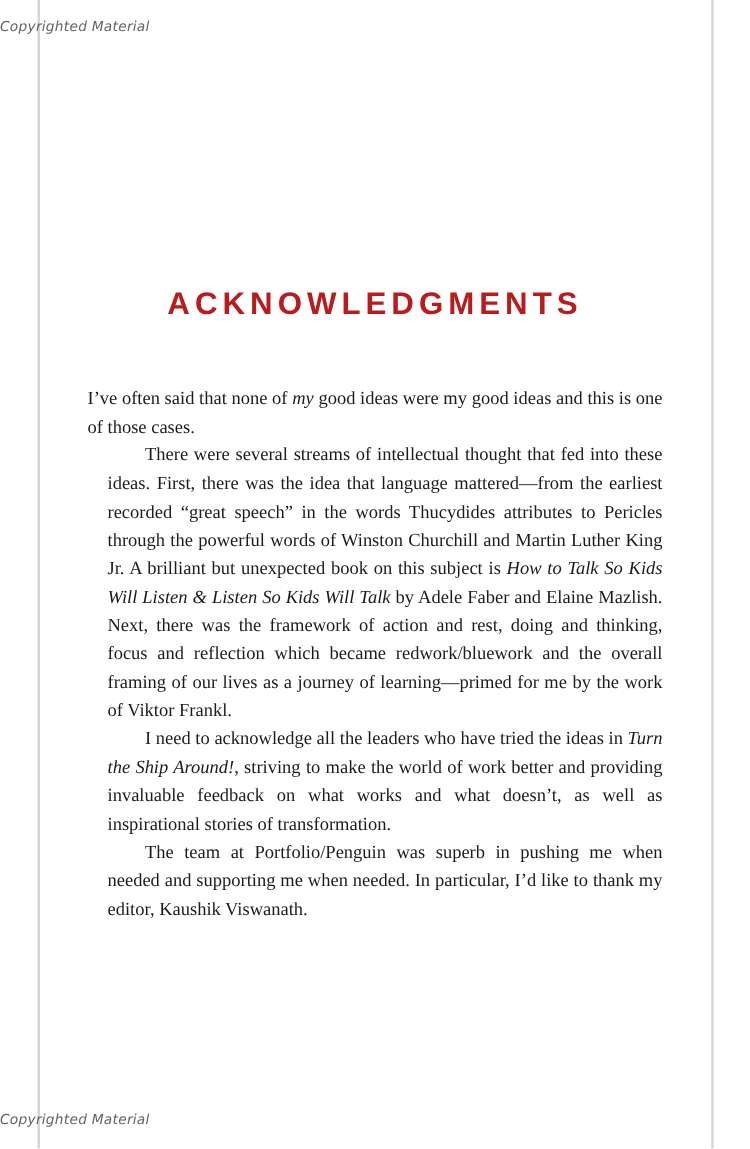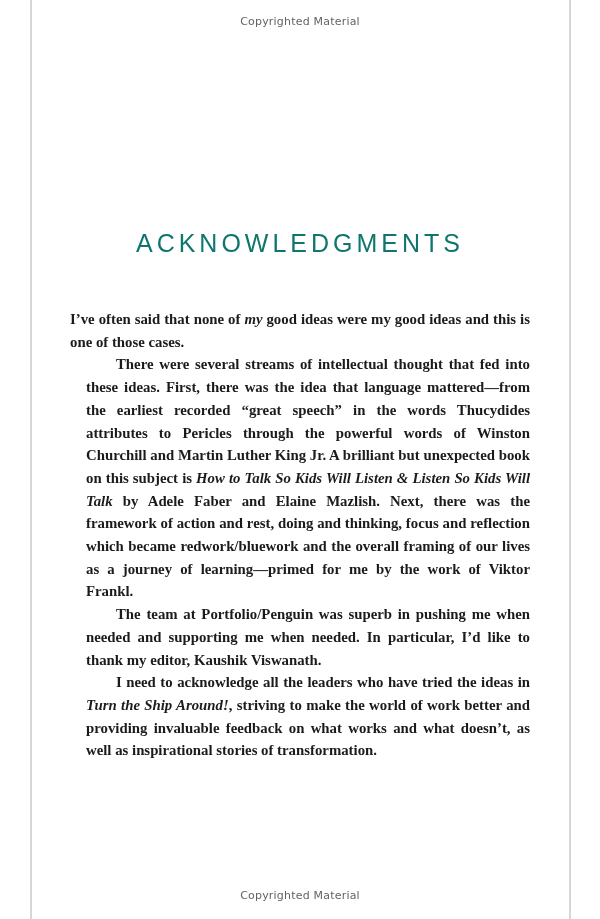--- a/index.html
+++ b/index.html
@@ -21,54 +21,53 @@
     bottom: 0;
     width: 2px;
     background: #d6d6d6;
   }
   .edge-left  { left: 30px; }
   .edge-right { right: 29px; }
   .copyright {
     position: absolute;
     left: 0;
     right: 0;
-    text-align: center;
     font-family: "DejaVu Sans", sans-serif;
     font-size: 11px;
     color: #636363;
     letter-spacing: 0.2px;
+    font-style: italic;
   }
   .copyright-top    { top: 15px; }
   .copyright-bottom { bottom: 17px; }
   .heading {
     position: absolute;
     top: 229px;
     left: 0;
     right: 0;
     margin: 0;
     text-align: center;
     font-family: "Liberation Sans", sans-serif;
-    font-weight: 400;
+    font-weight: 700;
     font-size: 25px;
     letter-spacing: 4px;
-    color: #0f766e;
+    color: #b91c1c;
   }
   .body-text {
     position: absolute;
     top: 308px;
     left: 70px;
     width: 460px;
     font-size: 14.8px;
     line-height: 22.7px;
     color: #1b1b1b;
     text-align: justify;
   }
   .body-text p {
     margin: 0;
-    font-weight: bold;
   }
   .body-text p.indent {
     text-indent: 30px;
     margin-left: 16px;
   }
   .body-text p.justify-last {
     text-align-last: justify;
   }
   .body-text em {
     font-style: italic;
@@ -82,19 +81,19 @@
   <div class="edge edge-left"></div>
   <div class="edge edge-right"></div>
 
   <div class="copyright copyright-top">Copyrighted Material</div>
 
   <h1 class="heading">ACKNOWLEDGMENTS</h1>
 
   <div class="body-text" id="body-text">
       <p><span>I’ve often said that none of </span><em>my</em><span> good ideas were my good ideas and this is one of those cases.</span></p>
       <p class="indent"><span>There were several streams of intellectual thought that fed into these ideas. First, there was the idea that language mattered—from the earliest recorded “great speech” in the words Thucydides attributes to Pericles through the powerful words of Winston Churchill and Martin Luther King Jr. A brilliant but unexpected book on this subject is </span><em>How to Talk So Kids Will Listen &amp; Listen So Kids Will Talk</em><span> by Adele Faber and Elaine Mazlish. Next, there was the framework of action and rest, doing and thinking, focus and reflection which became redwork/bluework and the overall framing of our lives as a journey of learning—primed for me by the work of Viktor Frankl.</span></p>
+      <p class="indent"><span>I need to acknowledge all the leaders who have tried the ideas in </span><em>Turn the Ship Around!</em><span>, striving to make the world of work better and providing invaluable feedback on what works and what doesn’t, as well as inspirational stories of transformation.</span></p>
       <p class="indent"><span>The team at Portfolio/Penguin was superb in pushing me when needed and supporting me when needed. In particular, I’d like to thank my editor, Kaushik Viswanath.</span></p>
-      <p class="indent"><span>I need to acknowledge all the leaders who have tried the ideas in </span><em>Turn the Ship Around!</em><span>, striving to make the world of work better and providing invaluable feedback on what works and what doesn’t, as well as inspirational stories of transformation.</span></p>
     </div>
 
   <div class="copyright copyright-bottom">Copyrighted Material</div>
 
 </div>
 
 </body></html>

